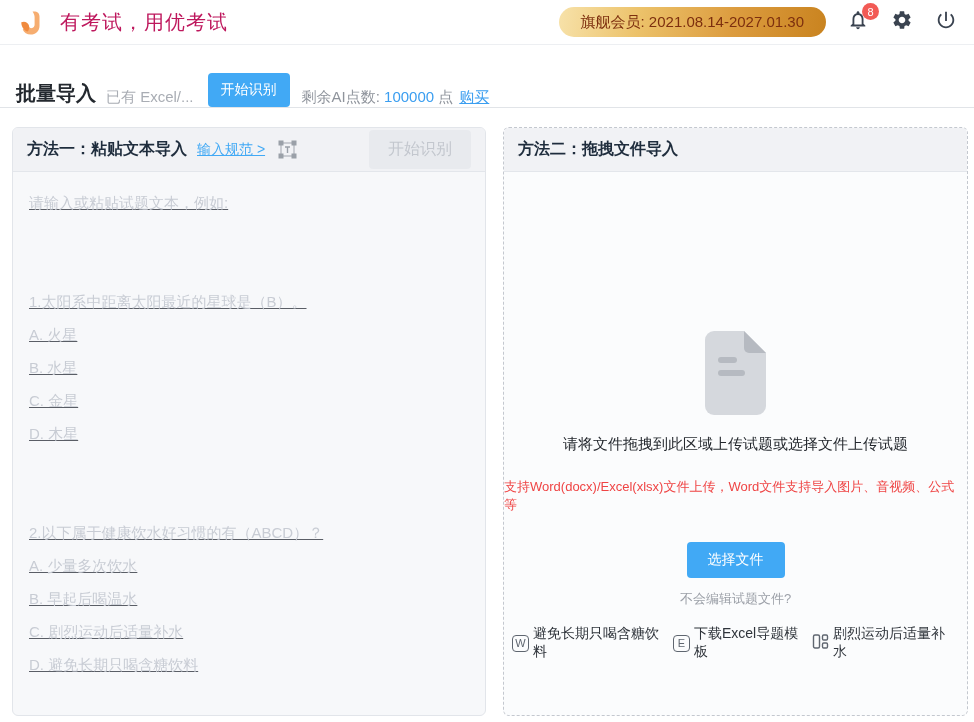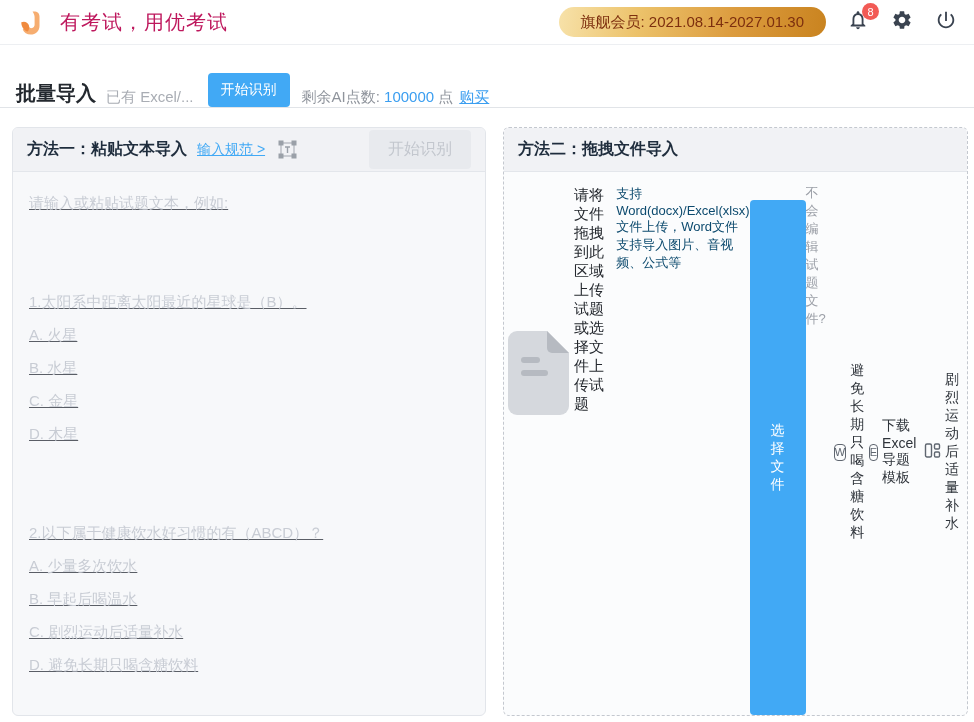--- a/index.html
+++ b/index.html
@@ -45,24 +45,24 @@
   .spec-link { font-size:14px; color:#41a9f5; margin-left:10px; cursor:pointer;text-decoration:underline; }
   .ocr-icon { margin-left:12px; display:flex; cursor:pointer; }
   .btn-disabled { margin-left:auto; background:#e8eaee; color:#c3c7ce; font-size:16px;
     border:none; border-radius:4px; padding:9px 19px; }
 
   .paste-area { flex:1; width:100%; border:none; outline:none; resize:none; background:transparent;
     padding:14px 16px; font-size:15px; line-height:33px; color:#5a5e66;
     font-family:"Liberation Sans","DejaVu Sans",sans-serif;text-decoration:underline; }
   .paste-area::placeholder { color:#c8ccd4; opacity:1; }
 
-  .drop-body { flex:1; display:flex; flex-direction:row; }
+  .drop-body { flex:1; display:flex; flex-direction:column; align-items:center; }
   .doc-icon { margin-top:157px; }
   .drop-hint { margin-top:14px; font-size:15px; color:#24282e; }
-  .support-hint { margin-top:13px; font-size:13px; color:#0c4a6e; }
+  .support-hint { margin-top:24px; font-size:13px; color:#ef4444; }
   .btn-choose { margin-top:28px; background:#41a9f5; color:#fff; font-size:14px; border:none;
     border-radius:4px; padding:9px 21px; cursor:pointer; }
   .help-text { margin-top:12px; font-size:13px; color:#9ca0a8; }
   .dl-links { margin-top:17px; width:100%; display:flex; justify-content:space-between;
     padding:0 8px; }
   .dl-link { display:flex; align-items:center; gap:4px; font-size:14px; color:#2f343b; cursor:pointer; }
   .badge-letter { width:17px; height:17px; border:1px solid #5f6670; border-radius:4px;
     font-size:11px; color:#5f6670; display:flex; align-items:center; justify-content:center; }
 </style>
 </head>

